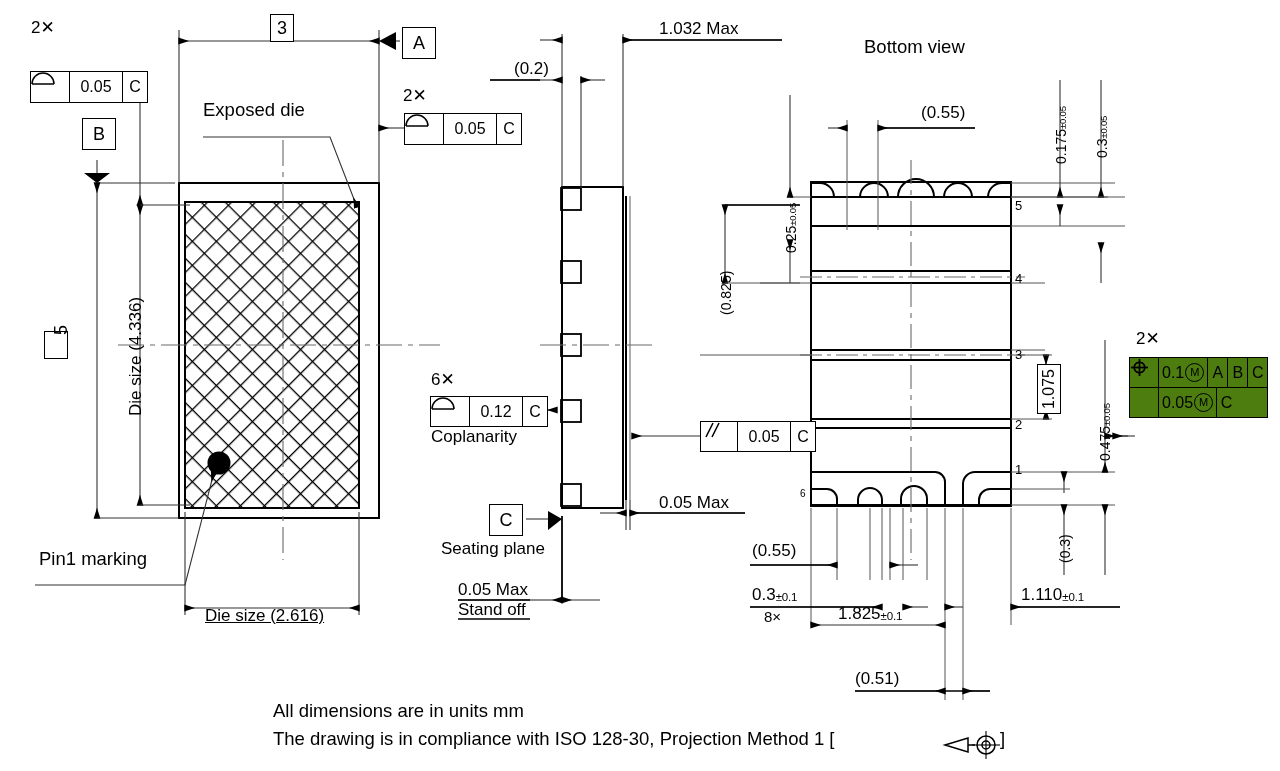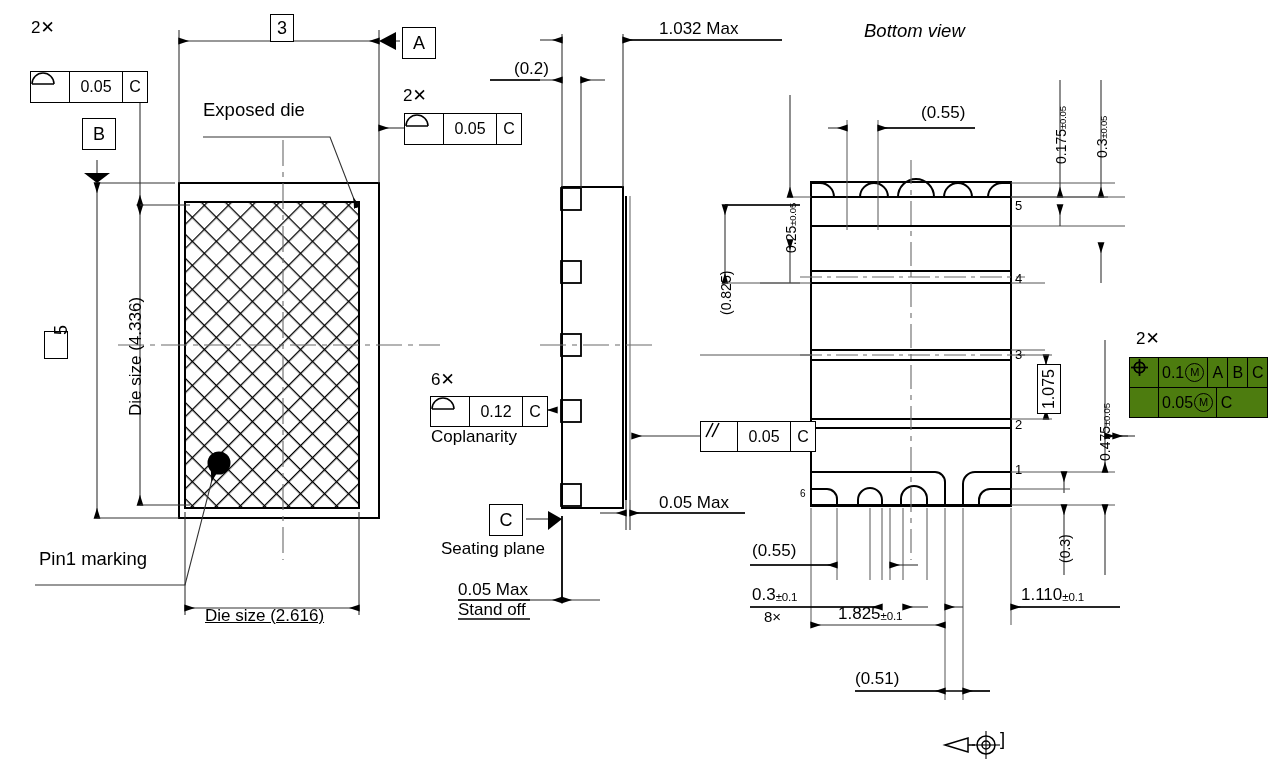--- a/index.html
+++ b/index.html
@@ -364,21 +364,21 @@
   <div class="txt t17" style="left:659px;top:494px;">0.05 Max</div>
 
   <div class="dbox" style="left:489px;top:504px;width:32px;height:30px;">
     <span>C</span>
   </div>
   <div class="txt t17" style="left:441px;top:540px;">Seating plane</div>
 
   <div class="txt t17" style="left:458px;top:581px;">0.05 Max</div>
   <div class="txt t17" style="left:458px;top:601px;">Stand off</div>
 
-  <div class="txt t18" style="left:864px;top:22px;font-style:italic;">Bottom view</div>
+  <div class="txt t18" style="left:864px;top:38px;">Bottom view</div>
 
   <div class="txt t17" style="left:921px;top:104px;">(0.55)</div>
 
   <div class="txt t14 rot90" style="left:784px;top:253px;">
     <span>0.25</span><span class="tol">±0.05</span>
   </div>
 
   <div class="txt t14 rot90" style="left:719px;top:315px;">(0.825)</div>
 
   <div class="txt t14 rot90" style="left:1054px;top:164px;">
@@ -456,15 +456,17 @@
       <div style="border-right:1.3px solid #000;display:flex;align-items:center;padding:0 3px;font-size:16px;gap:1px;">
         <span>0.05</span>
         <span style="display:inline-flex;align-items:center;justify-content:center;width:17px;height:17px;border:1.3px solid #000;border-radius:50%;font-size:11px;line-height:1;">
             <span>M</span>
           </span>
       </div>
       <div style="width:19px;display:flex;align-items:center;justify-content:center;font-size:16px;">C</div>
     </div>
   </div>
 
+  <div class="txt t18" style="left:273px;top:702px;">All dimensions are in units mm</div>
+  <div class="txt t18" style="left:273px;top:730px;">The drawing is in compliance with ISO 128-30, Projection Method 1 [</div>
   <div class="txt t18" style="left:1000px;top:730px;">]</div>
 
 </div>
 
 </body></html>

